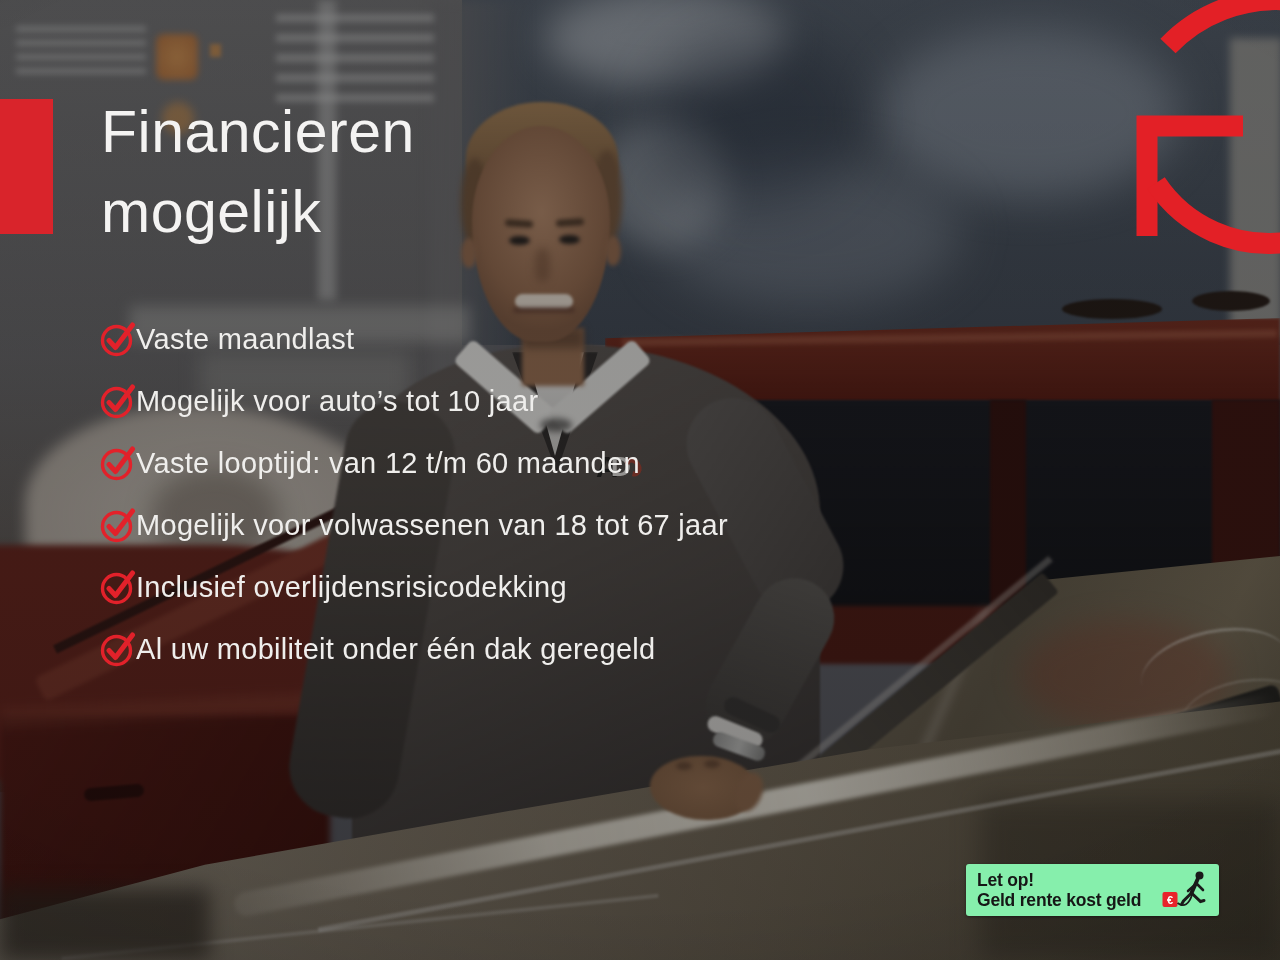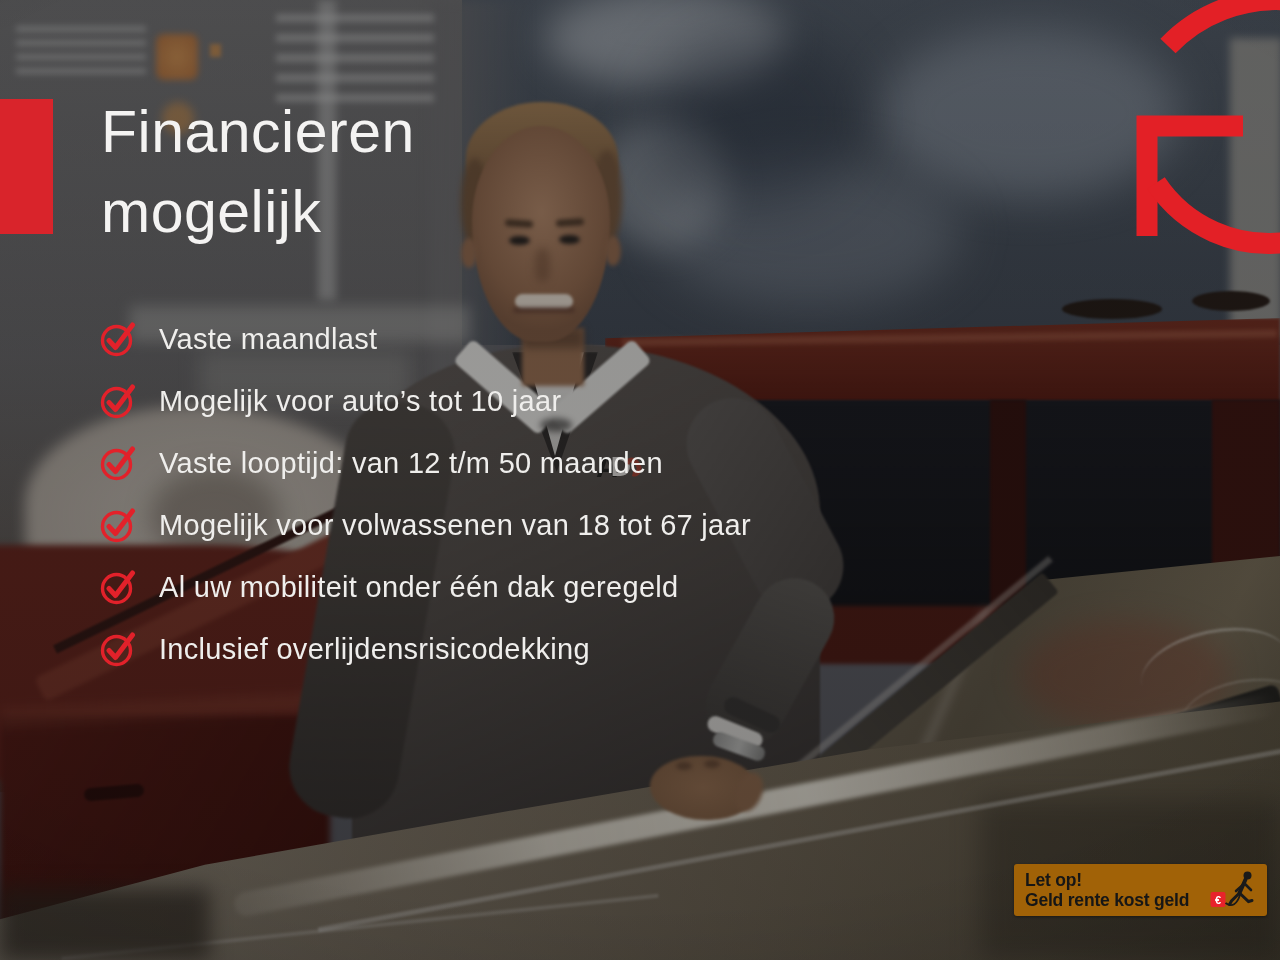--- a/index.html
+++ b/index.html
@@ -173,25 +173,25 @@
         background:linear-gradient(180deg,rgba(10,12,16,.32) 0%,rgba(10,10,12,.30) 60%,rgba(6,6,8,.40) 100%);}
   .vignette{inset:0;z-index:9;
         background:radial-gradient(125% 95% at 48% 42%,rgba(0,0,0,0) 55%,rgba(0,0,0,.28) 100%);}
 
   
   .redbar{left:0;top:99px;width:53px;height:135px;background:#d9242b;z-index:12;}
   .title{left:101px;top:92px;z-index:12;color:#f4f3f2;font-size:59px;font-weight:500;
         line-height:1.36;letter-spacing:.5px;}
   .title div{position:static;}
   .checklist{left:100px;top:321px;z-index:12;display:flex;flex-direction:column;}
-  .check-row{position:static;display:flex;align-items:center;gap:23px;height:36px;margin-bottom:26px;text-align:center;}
+  .check-row{position:static;display:flex;align-items:center;height:36px;margin-bottom:26px;text-align:center;}
   .check-row svg{position:static;flex:0 0 auto;}
   .item-label{position:static;font-size:29px;color:#efeeec;letter-spacing:.3px;white-space:nowrap;}
   .corner-logo{right:0;top:0;z-index:11;}
-  .badge{left:1014px;top:864px;width:253px;height:52px;background:#a16207;border-radius:3px;z-index:12;
+  .badge{left:966px;top:864px;width:253px;height:52px;background:#86efac;border-radius:3px;z-index:12;
         display:flex;align-items:center;padding:5px 7px 5px 11px;box-shadow:0 1px 3px rgba(0,0,0,.4);justify-content:space-between;}
   .badge-text{position:static;font-size:17.5px;font-weight:700;color:#161616;line-height:20px;
         letter-spacing:-.2px;white-space:nowrap;}
   .badge-text div{position:static;}
   .badge svg{position:static;margin-left:auto;align-self:flex-end;margin-bottom:1px;}
 </style>
 </head>
 <body>
 
 <div class="stage">
@@ -317,42 +317,42 @@
           <circle cx="16.5" cy="19.5" r="14" fill="none" stroke="#e2212a" stroke-width="3.4"></circle>
           <path d="M 9 19.5 L 15.5 26.5 L 32.5 4" fill="none" stroke="#e2212a" stroke-width="5" stroke-linecap="round" stroke-linejoin="round"></path>
         </svg>
       <span class="item-label">Mogelijk voor auto’s tot 10 jaar</span>
     </div>
     <div class="check-row">
       <svg width="36" height="36" viewBox="0 0 36 36">
           <circle cx="16.5" cy="19.5" r="14" fill="none" stroke="#e2212a" stroke-width="3.4"></circle>
           <path d="M 9 19.5 L 15.5 26.5 L 32.5 4" fill="none" stroke="#e2212a" stroke-width="5" stroke-linecap="round" stroke-linejoin="round"></path>
         </svg>
-      <span class="item-label">Vaste looptijd: van 12 t/m 50 maanden</span>
+      <span class="item-label">Vaste looptijd: van 12 t/m 60 maanden</span>
     </div>
     <div class="check-row">
       <svg width="36" height="36" viewBox="0 0 36 36">
           <circle cx="16.5" cy="19.5" r="14" fill="none" stroke="#e2212a" stroke-width="3.4"></circle>
           <path d="M 9 19.5 L 15.5 26.5 L 32.5 4" fill="none" stroke="#e2212a" stroke-width="5" stroke-linecap="round" stroke-linejoin="round"></path>
         </svg>
       <span class="item-label">Mogelijk voor volwassenen van 18 tot 67 jaar</span>
     </div>
     <div class="check-row">
       <svg width="36" height="36" viewBox="0 0 36 36">
           <circle cx="16.5" cy="19.5" r="14" fill="none" stroke="#e2212a" stroke-width="3.4"></circle>
           <path d="M 9 19.5 L 15.5 26.5 L 32.5 4" fill="none" stroke="#e2212a" stroke-width="5" stroke-linecap="round" stroke-linejoin="round"></path>
         </svg>
+      <span class="item-label">Inclusief overlijdensrisicodekking</span>
+    </div>
+    <div class="check-row">
+      <svg width="36" height="36" viewBox="0 0 36 36">
+          <circle cx="16.5" cy="19.5" r="14" fill="none" stroke="#e2212a" stroke-width="3.4"></circle>
+          <path d="M 9 19.5 L 15.5 26.5 L 32.5 4" fill="none" stroke="#e2212a" stroke-width="5" stroke-linecap="round" stroke-linejoin="round"></path>
+        </svg>
       <span class="item-label">Al uw mobiliteit onder één dak geregeld</span>
-    </div>
-    <div class="check-row">
-      <svg width="36" height="36" viewBox="0 0 36 36">
-          <circle cx="16.5" cy="19.5" r="14" fill="none" stroke="#e2212a" stroke-width="3.4"></circle>
-          <path d="M 9 19.5 L 15.5 26.5 L 32.5 4" fill="none" stroke="#e2212a" stroke-width="5" stroke-linecap="round" stroke-linejoin="round"></path>
-        </svg>
-      <span class="item-label">Inclusief overlijdensrisicodekking</span>
     </div>
   </div>
 
   <div class="badge">
     <div class="badge-text">
       <div>Let op!</div>
       <div>Geld rente kost geld</div>
     </div>
     <svg width="50" height="40" viewBox="0 0 50 40">
       <rect x="0.5" y="22" width="15" height="15" rx="2" fill="#e8232b"></rect>

